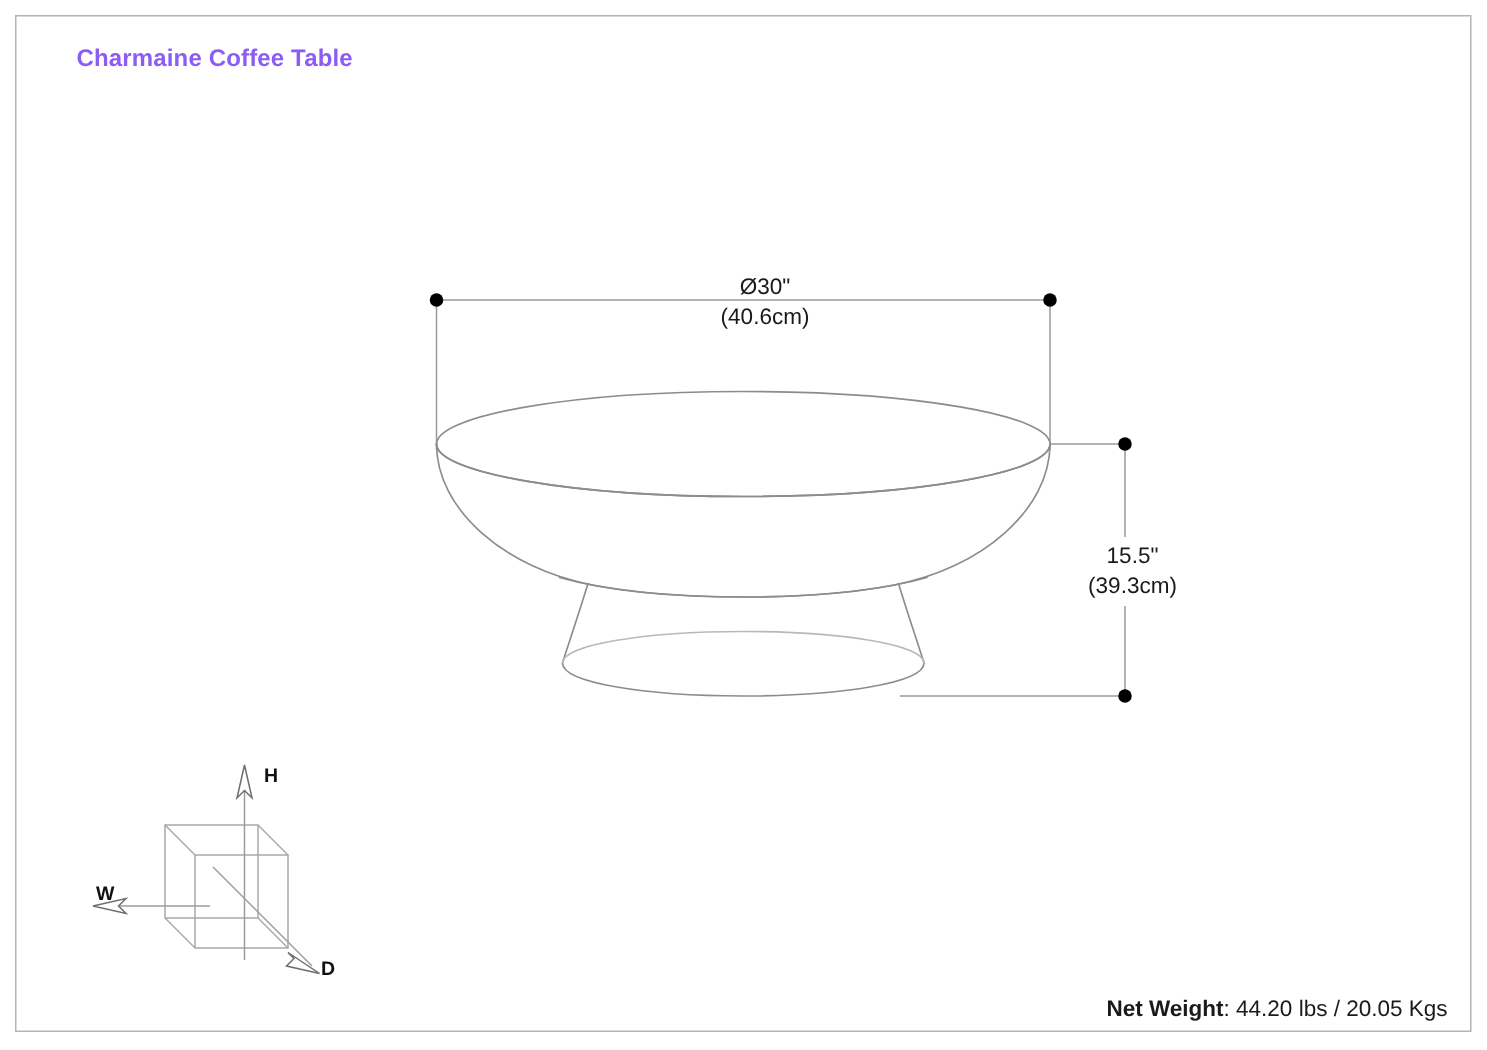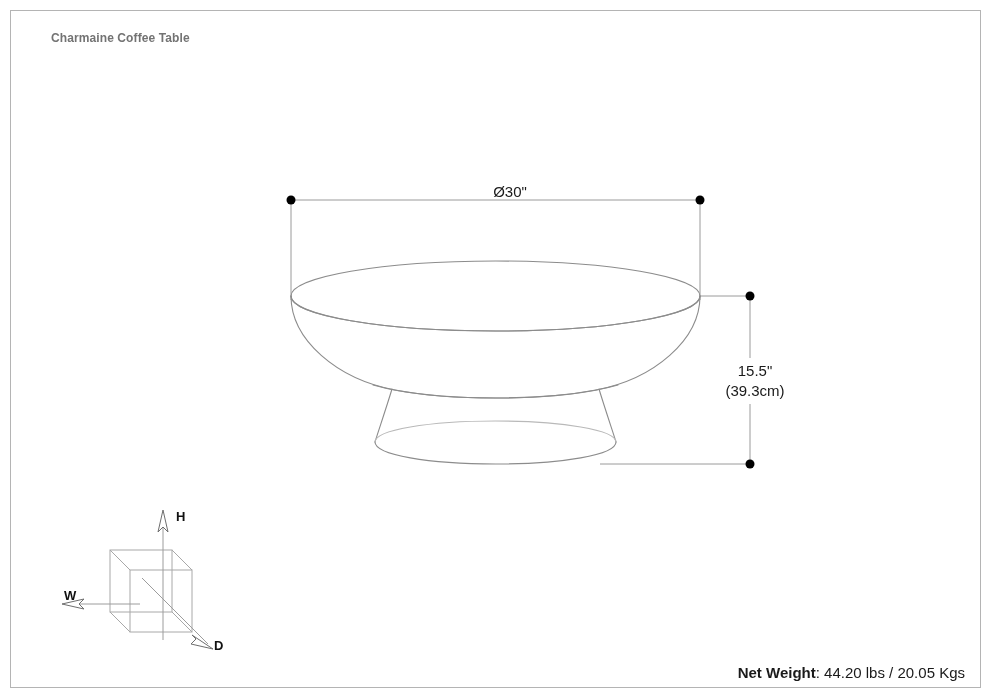--- a/index.html
+++ b/index.html
@@ -26,23 +26,23 @@
     width: 971px;
     height: 678px;
     border: 1px solid #b4b4b4;
     box-sizing: border-box;
     pointer-events: none;
   }
   #product-title {
     position: absolute;
     left: 51px;
     top: 31px;
-    font-size: 12px;
+    font-size: 16px;
     font-weight: bold;
-    color: #737373;
+    color: #8b5cf6;
     letter-spacing: 0.1px;
     white-space: nowrap;
   }
   .dim-label {
     position: absolute;
     font-size: 15px;
     color: #1a1a1a;
     text-align: center;
     white-space: nowrap;
     line-height: 20px;
@@ -149,20 +149,21 @@
                C 562 464 616 455 616 442"></path>
 
       <path d="M 375 442
                C 375 430 429 421 495.5 421
                C 562 421 616 430 616 442" stroke="#b9b9b9"></path>
     </g>
   </svg>
 
   <div class="dim-label" id="width-dim-label">
     <div>Ø30"</div>
+    <div>(40.6cm)</div>
   </div>
 
   <div class="dim-label" id="height-dim-label">
     <div>15.5"</div>
     <div>(39.3cm)</div>
   </div>
 
   <svg id="axis-svg" viewBox="0 0 991 700">
 
     <g stroke="#a8a8a8" stroke-width="1" fill="none">

